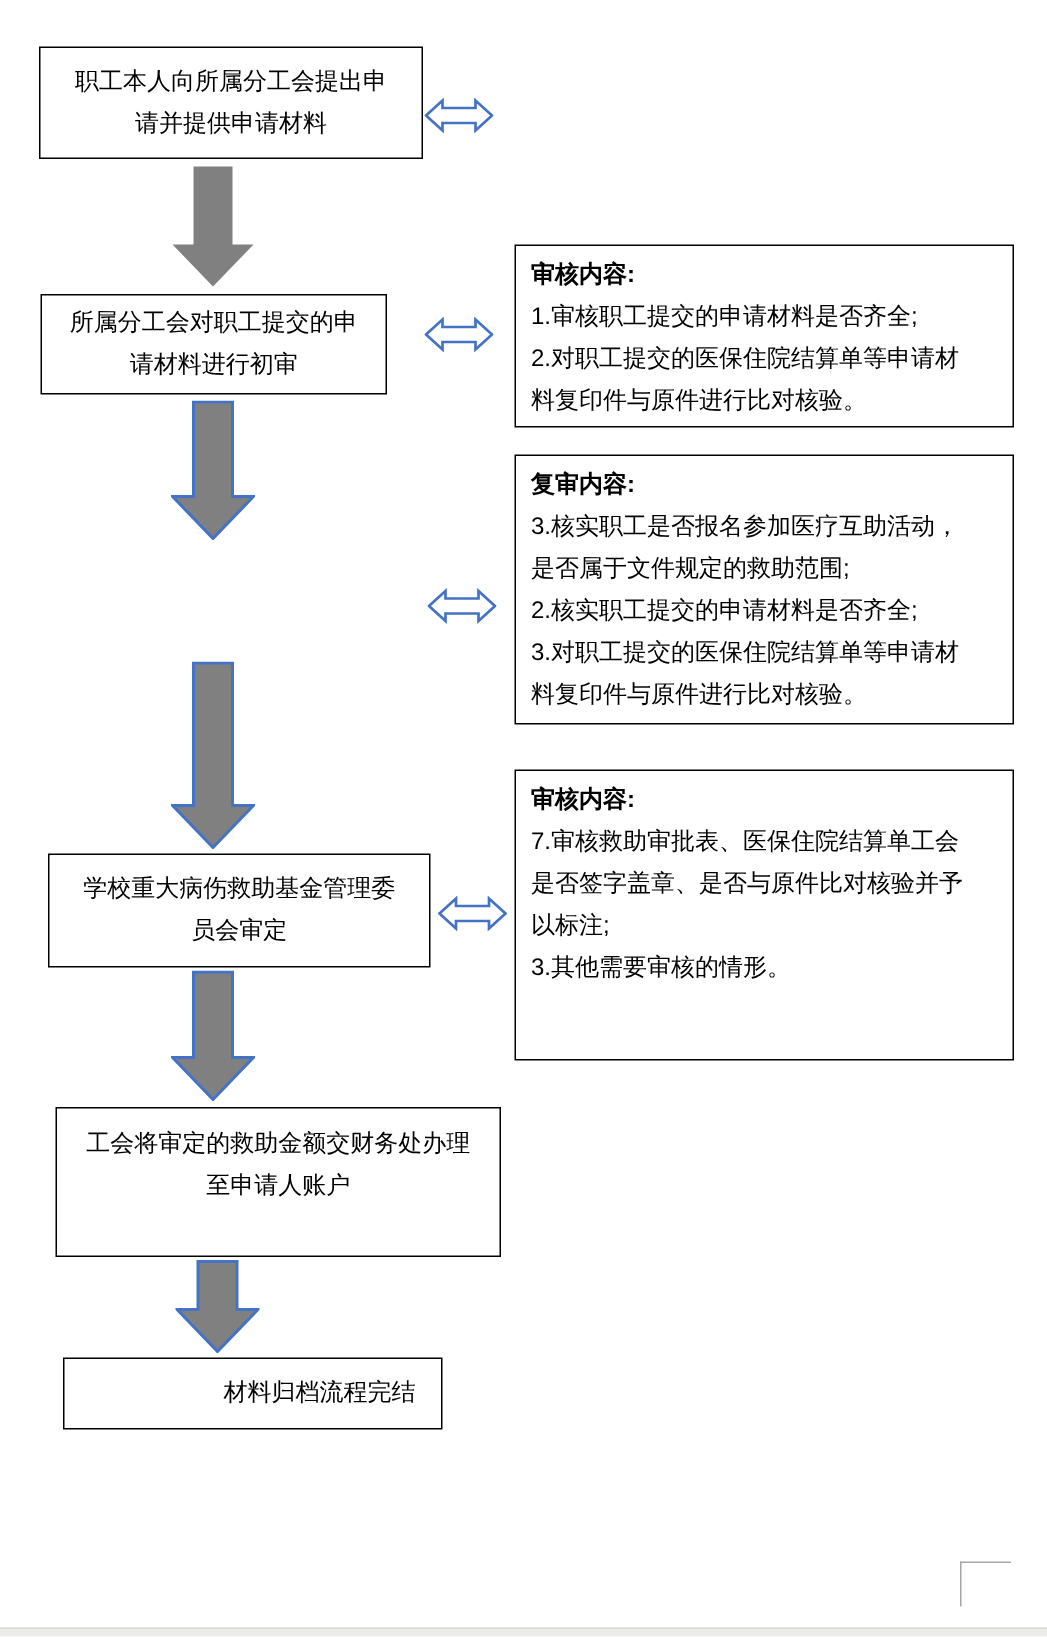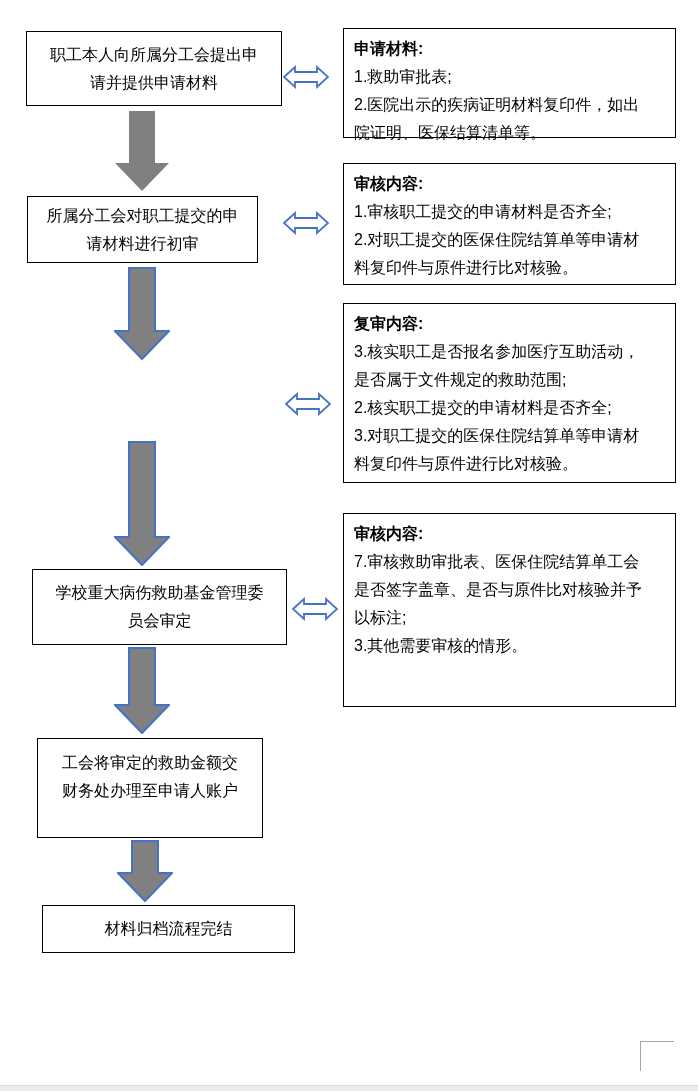--- a/index.html
+++ b/index.html
@@ -5,21 +5,21 @@
   html,body { margin:0; padding:0; background:#fff; }
   .page {
     position:relative; width:698px; height:1091px;
     background:#ffffff; overflow:hidden;
     font-family:"Liberation Sans", sans-serif; color:#000;
   }
   
   .lbox {
     position:absolute; box-sizing:border-box;
     border:1.5px solid #000;
-    display:flex; align-items:center; justify-content:center;
+    display:flex; align-items:center; justify-content:flex-end;
     text-align:center; font-size:16px; line-height:28px;
     padding:0 17px; background:#fff;
   }
   .lbox.top-align { align-items:flex-start; padding-top:10px; }
   
   .rbox {
     position:absolute; box-sizing:border-box;
     border:1px solid #000; background:#fff;
     font-size:16px; line-height:28px;
     padding:6px 24px 4px 10px; text-align:left;
@@ -45,21 +45,21 @@
 
   <div class="lbox" style="left:26px;top:31px;width:256px;height:75px">
     <span>职工本人向所属分工会提出申请并提供申请材料</span>
   </div>
   <div class="lbox" style="left:27px;top:196px;width:231px;height:67px">
     <span>所属分工会对职工提交的申请材料进行初审</span>
   </div>
   <div class="lbox" style="left:32px;top:569px;width:255px;height:76px">
     <span>学校重大病伤救助基金管理委员会审定</span>
   </div>
-  <div class="lbox top-align" style="left:37px;top:738px;width:226px;height:100px">
+  <div class="lbox top-align" style="left:37px;top:738px;width:297px;height:100px">
     <span>工会将审定的救助金额交财务处办理至申请人账户</span>
   </div>
   <div class="lbox" style="left:42px;top:905px;width:253px;height:48px">
     <span>材料归档流程完结</span>
   </div>
 
   <svg class="darrow" style="left:114px;top:110px" width="56" height="82">
     <polygon points="15,1 41,1 41,53 55,53 28,81 1,53 15,53" stroke="none" fill="#808080"></polygon>
   </svg>
   <svg class="darrow" style="left:114px;top:267px" width="56" height="93">
@@ -81,25 +81,20 @@
   <svg class="harrow" style="left:283px;top:211px" width="46" height="24">
     <polygon points="1,12 12,2 12,7 34,7 34,2 45,12 34,22 34,17 12,17 12,22" fill="#ffffff" stroke-width="1.8" stroke="#4472c4"></polygon>
   </svg>
   <svg class="harrow" style="left:285px;top:392px" width="46" height="24">
     <polygon points="1,12 12,2 12,7 34,7 34,2 45,12 34,22 34,17 12,17 12,22" fill="#ffffff" stroke-width="1.8" stroke="#4472c4"></polygon>
   </svg>
   <svg class="harrow" style="left:292px;top:597px" width="46" height="24">
     <polygon points="1,12 12,2 12,7 34,7 34,2 45,12 34,22 34,17 12,17 12,22" fill="#ffffff" stroke-width="1.8" stroke="#4472c4"></polygon>
   </svg>
 
-  <div class="rbox" style="left:343px;top:28px;width:333px;height:110px">
-    <div class="rtitle">申请材料:</div>
-    <div class="ritem">1.救助审批表;</div>
-    <div class="ritem">2.医院出示的疾病证明材料复印件，如出院证明、医保结算清单等。</div>
-  </div>
   <div class="rbox" style="left:343px;top:163px;width:333px;height:122px">
     <div class="rtitle">审核内容:</div>
     <div class="ritem">1.审核职工提交的申请材料是否齐全;</div>
     <div class="ritem">2.对职工提交的医保住院结算单等申请材料复印件与原件进行比对核验。</div>
   </div>
   <div class="rbox" style="left:343px;top:303px;width:333px;height:180px">
     <div class="rtitle">复审内容:</div>
     <div class="ritem">3.核实职工是否报名参加医疗互助活动，是否属于文件规定的救助范围;</div>
     <div class="ritem">2.核实职工提交的申请材料是否齐全;</div>
     <div class="ritem">3.对职工提交的医保住院结算单等申请材料复印件与原件进行比对核验。</div>

